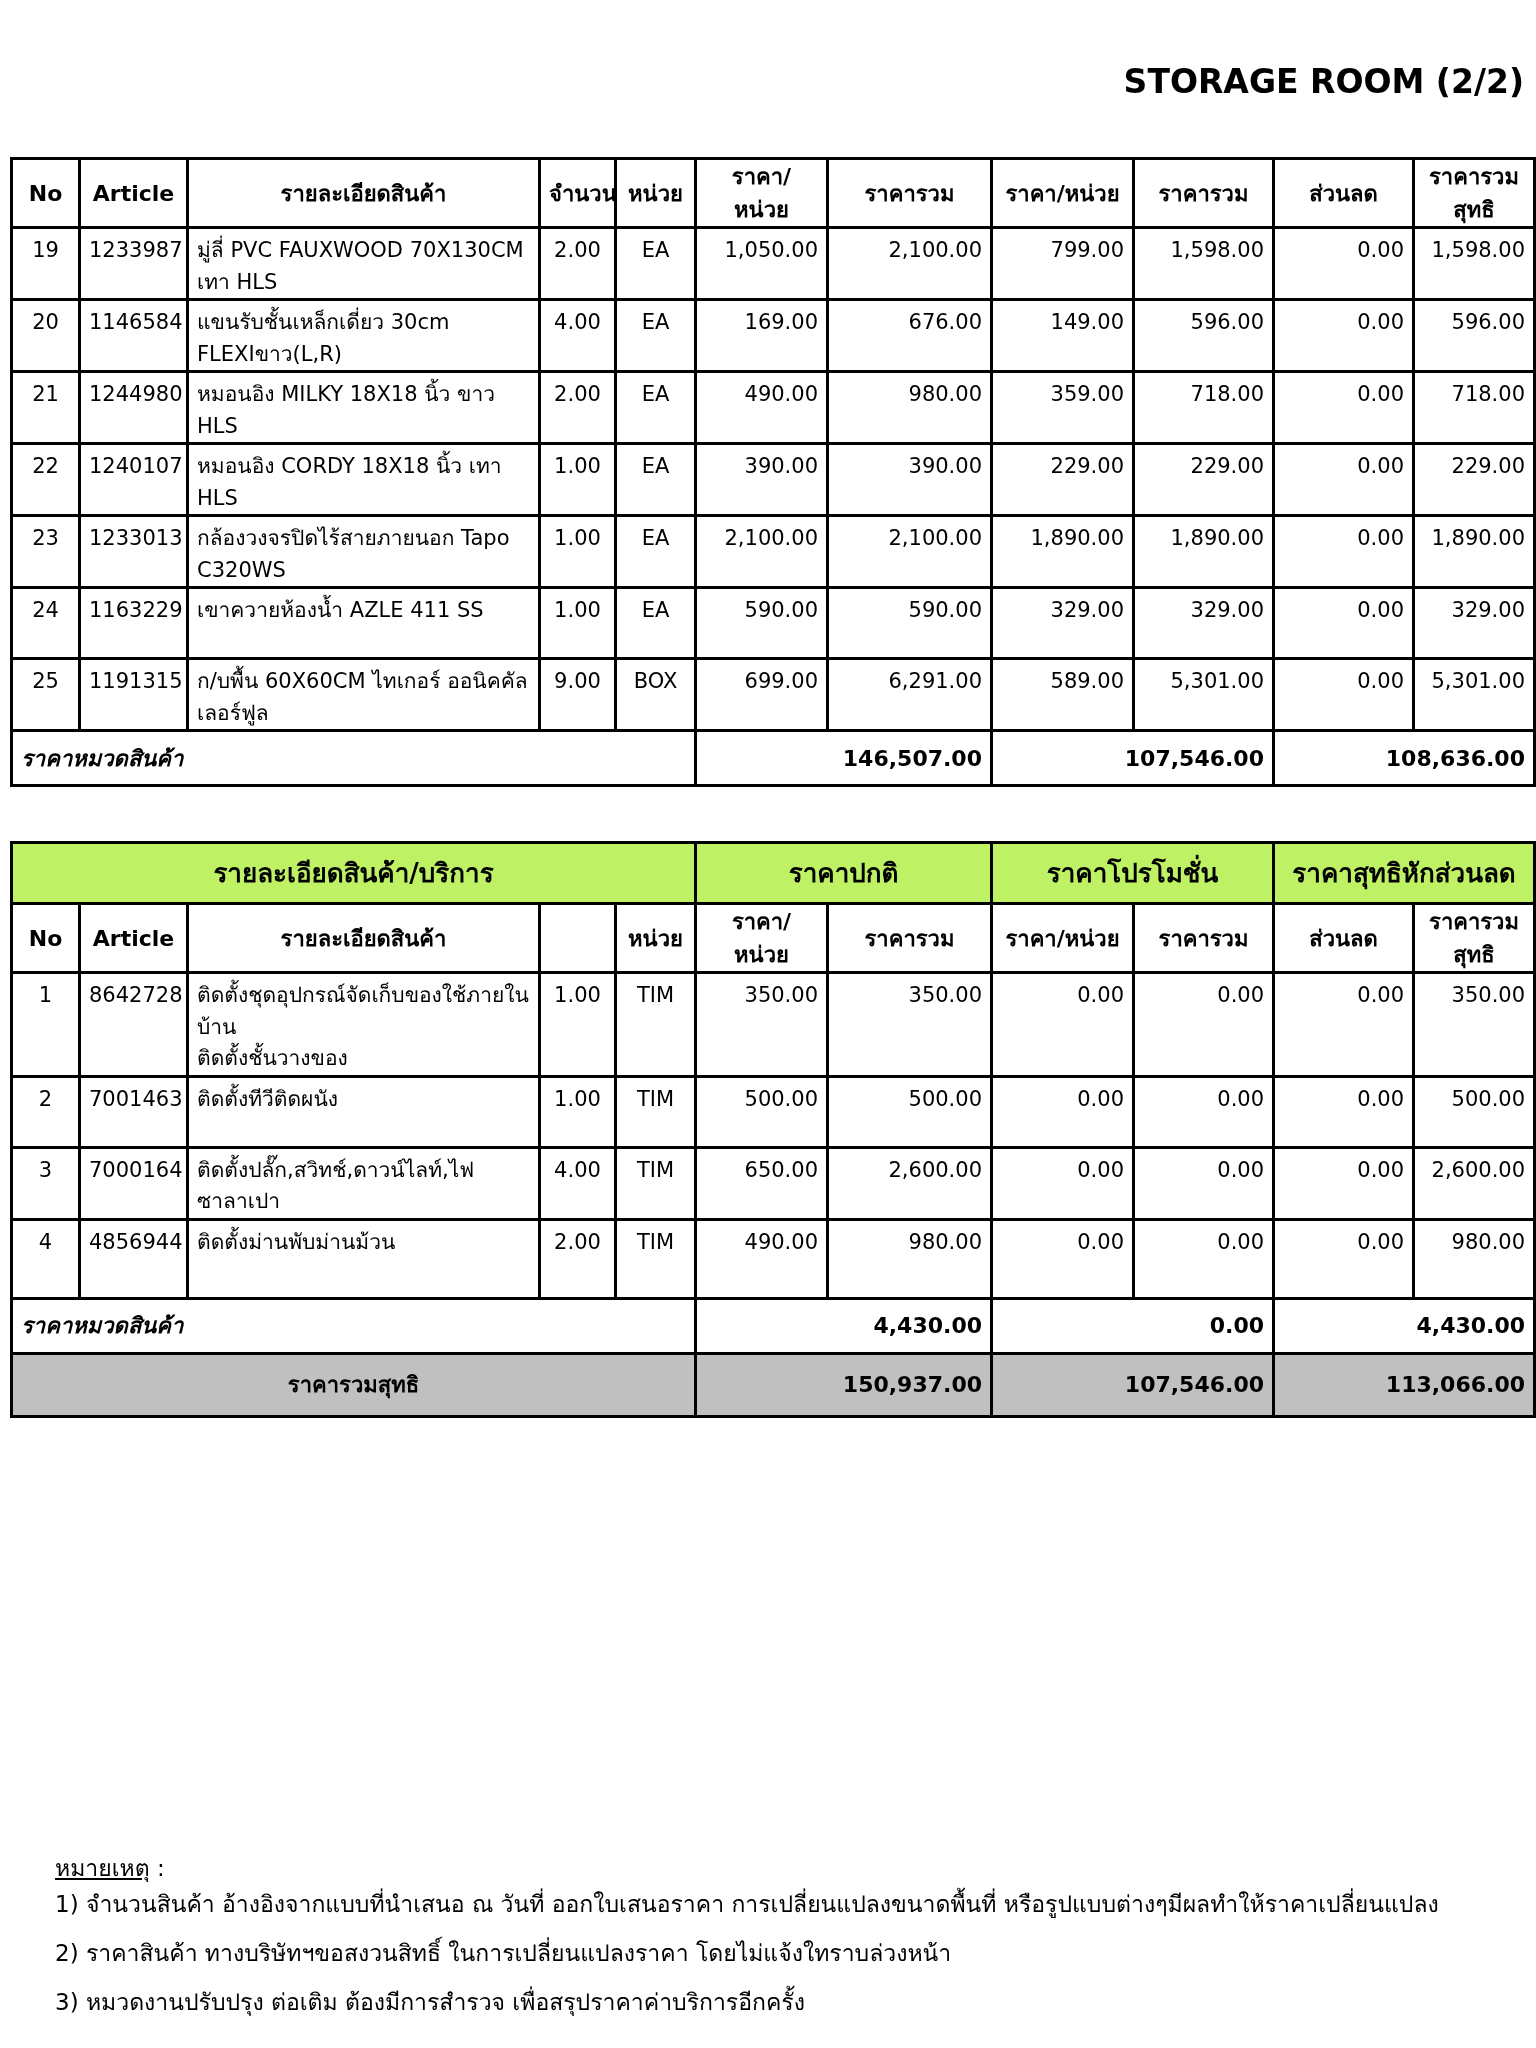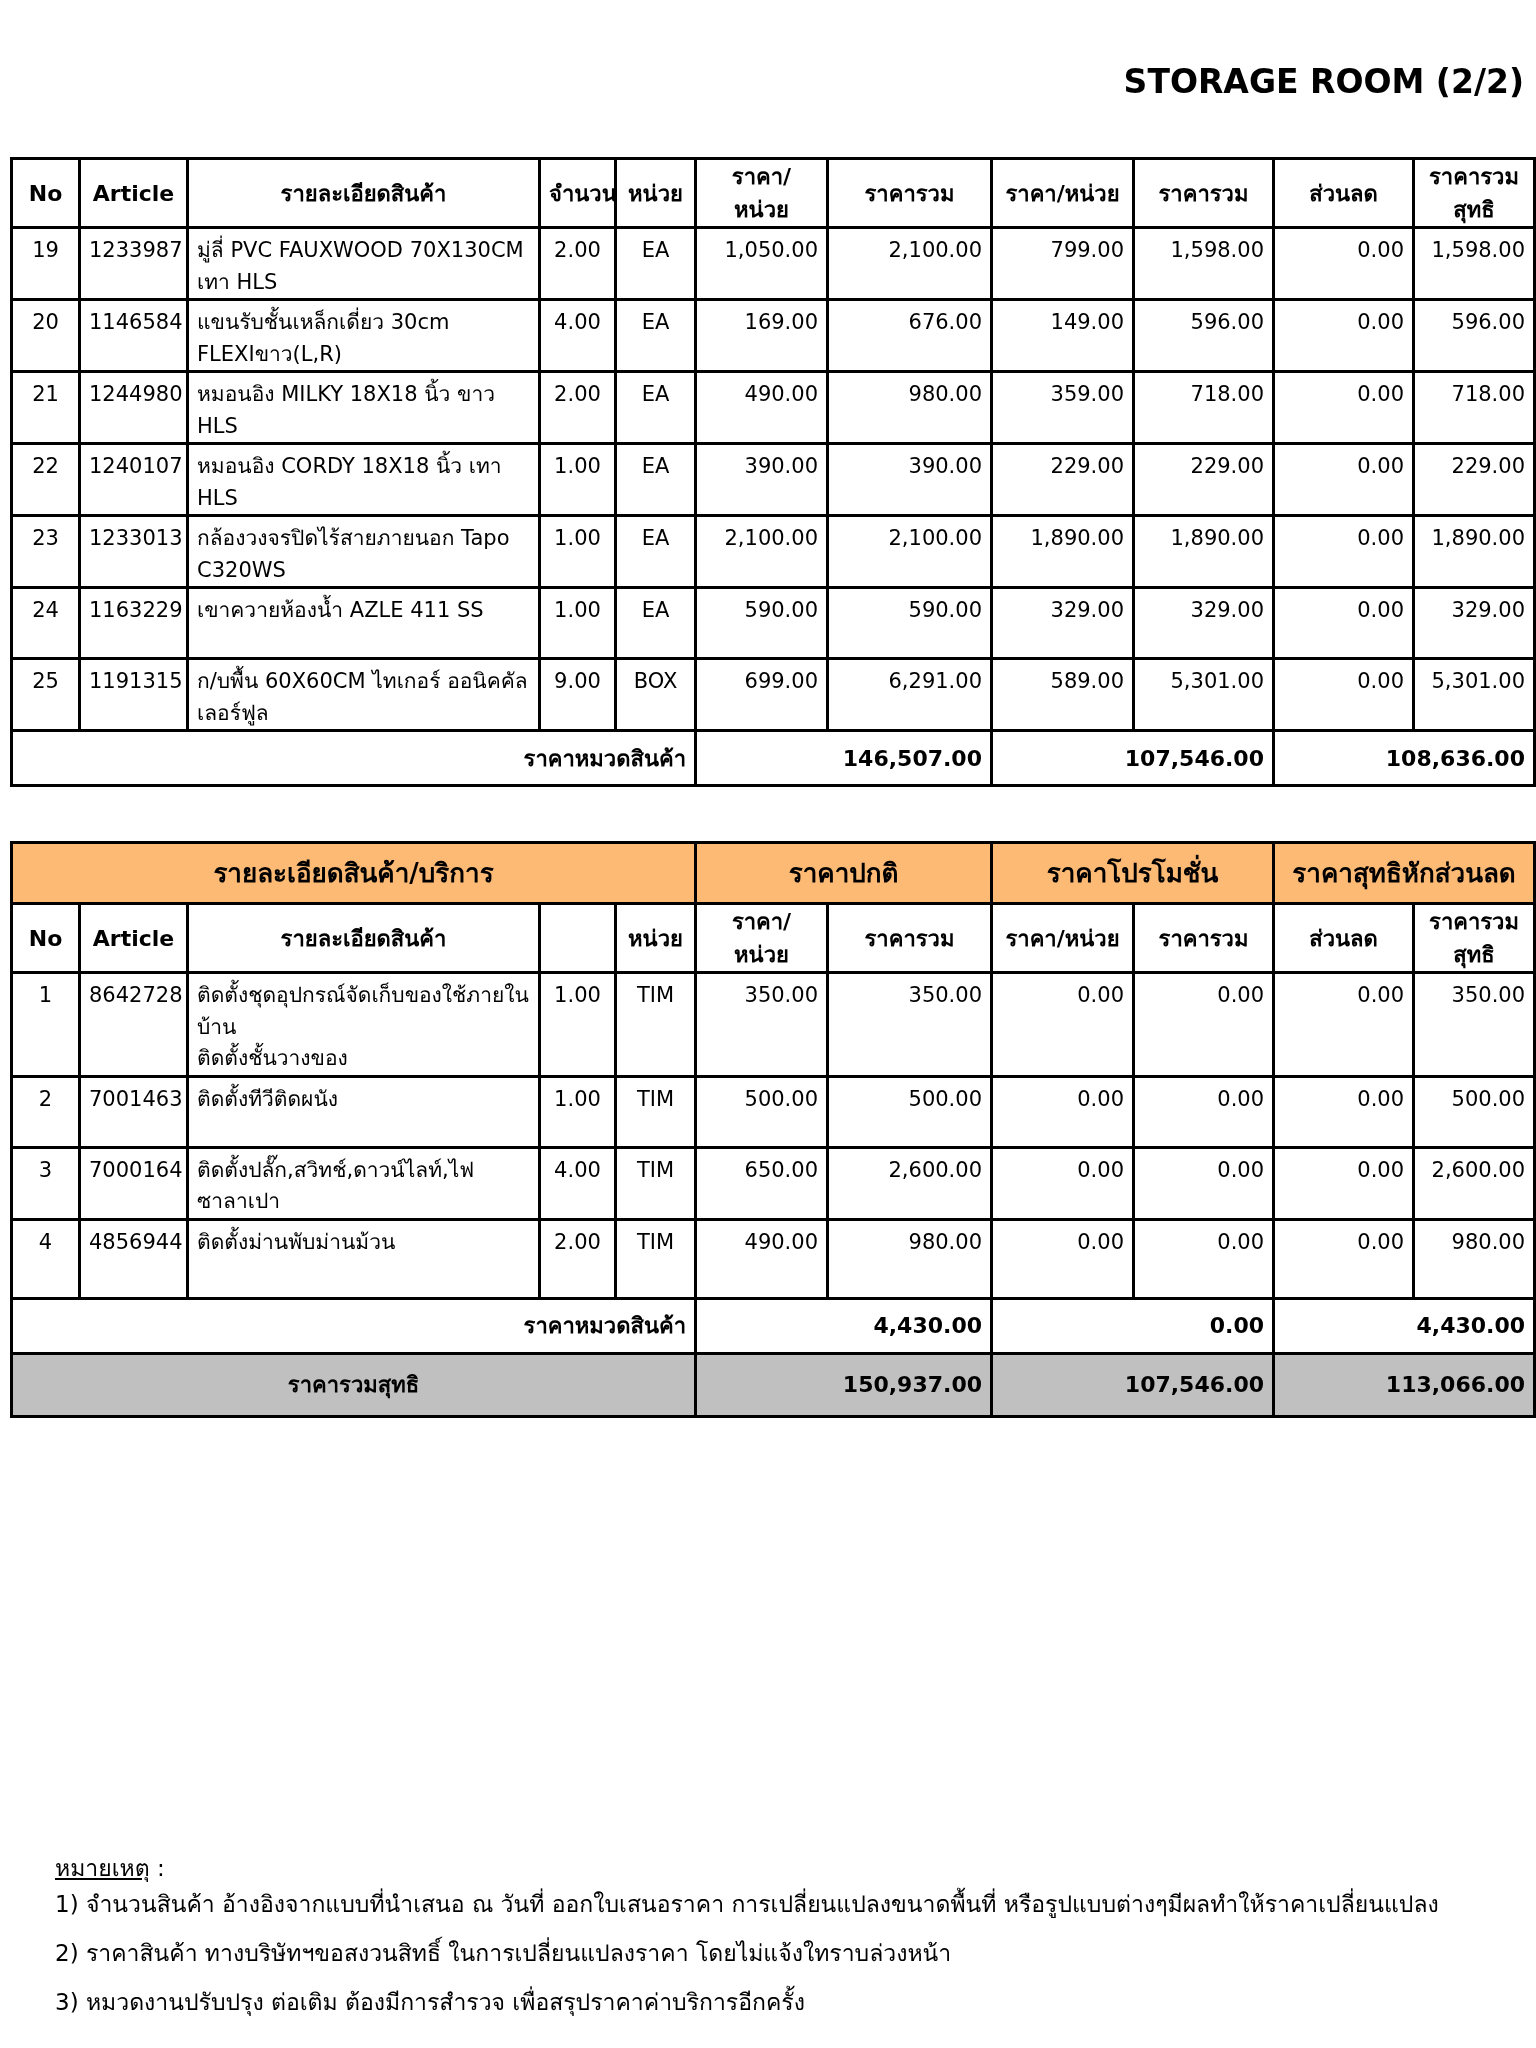--- a/index.html
+++ b/index.html
@@ -31,23 +31,23 @@
   tr.serv2 td { height:62px; }
   tr.serv3 td { height:62px; }
   tr.serv4 td { height:70px; }
   td.ctr { text-align:center; }
   td.num { text-align:right; padding-right:10px; }
   td.qty { text-align:center; padding-right:6px; }
   td.desc { text-align:left; padding-left:6px; white-space:pre-line; line-height:1.6; }
   tr.total td {
     height:52px; font-weight:bold; vertical-align:middle; padding-top:0; font-size:22px;
   }
-  tr.total td.lbl { text-align:right; }
+  tr.total td.lbl { text-align:left;font-style:italic; }
   tr.band td {
-    height:58px; background:#fdba74; font-weight:bold; text-align:center;
+    height:58px; background:#bef264; font-weight:bold; text-align:center;
     vertical-align:middle; padding-top:0; font-size:26px;
   }
   tr.grand td {
     height:60px; background:#c0c0c0; font-weight:bold; vertical-align:middle;
     padding-top:0; font-size:22px;
   }
   tr.grand td.lbl { text-align:center; }
   .notes { position:absolute; left:55px; top:1850px; font-size:23px; }
   .notes .hd { margin-bottom:0; }
   .notes .hd .u { text-decoration:underline; }

